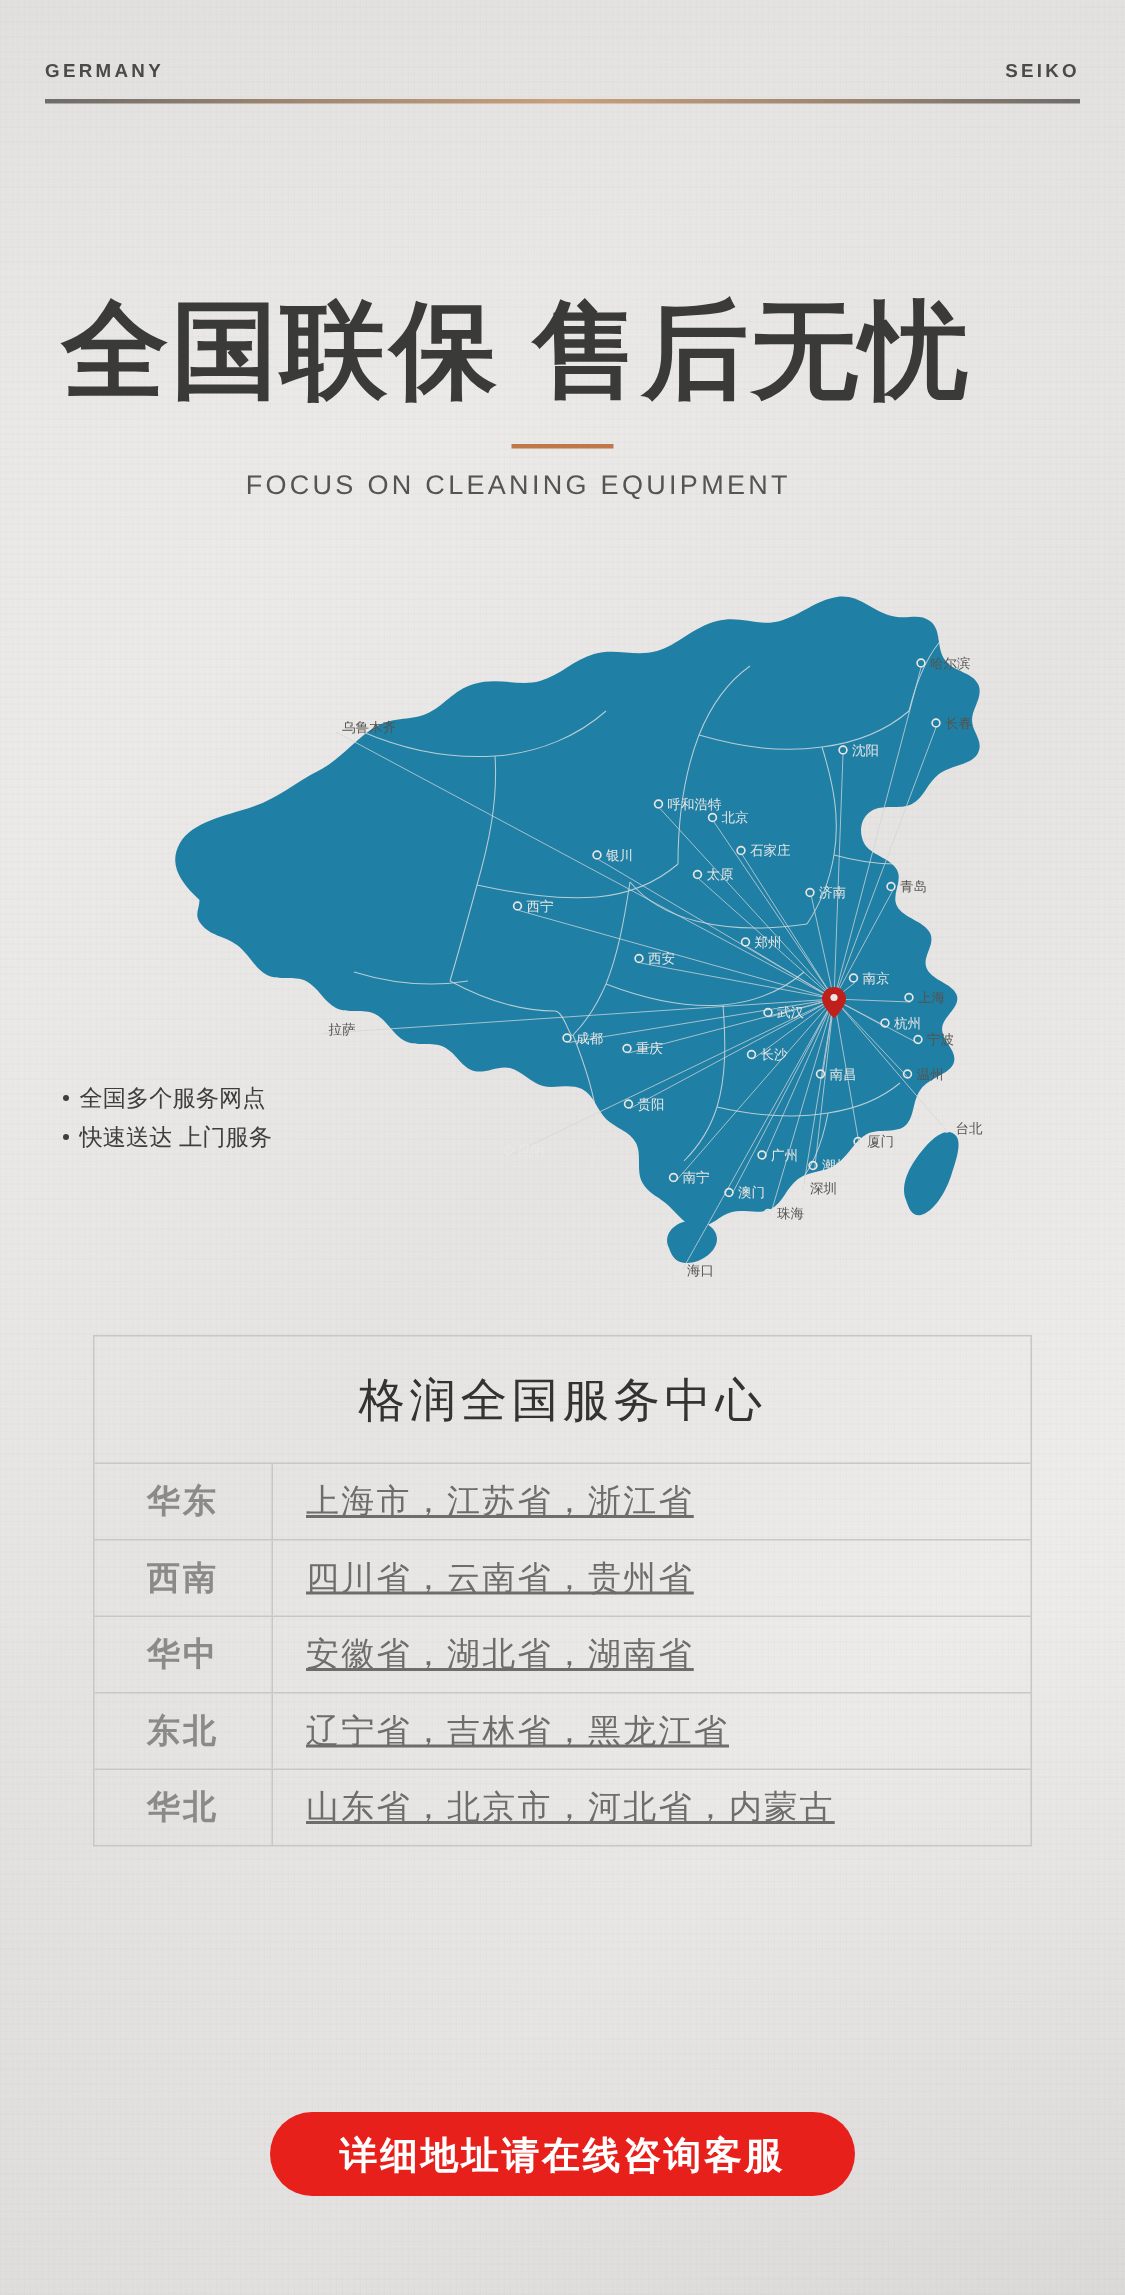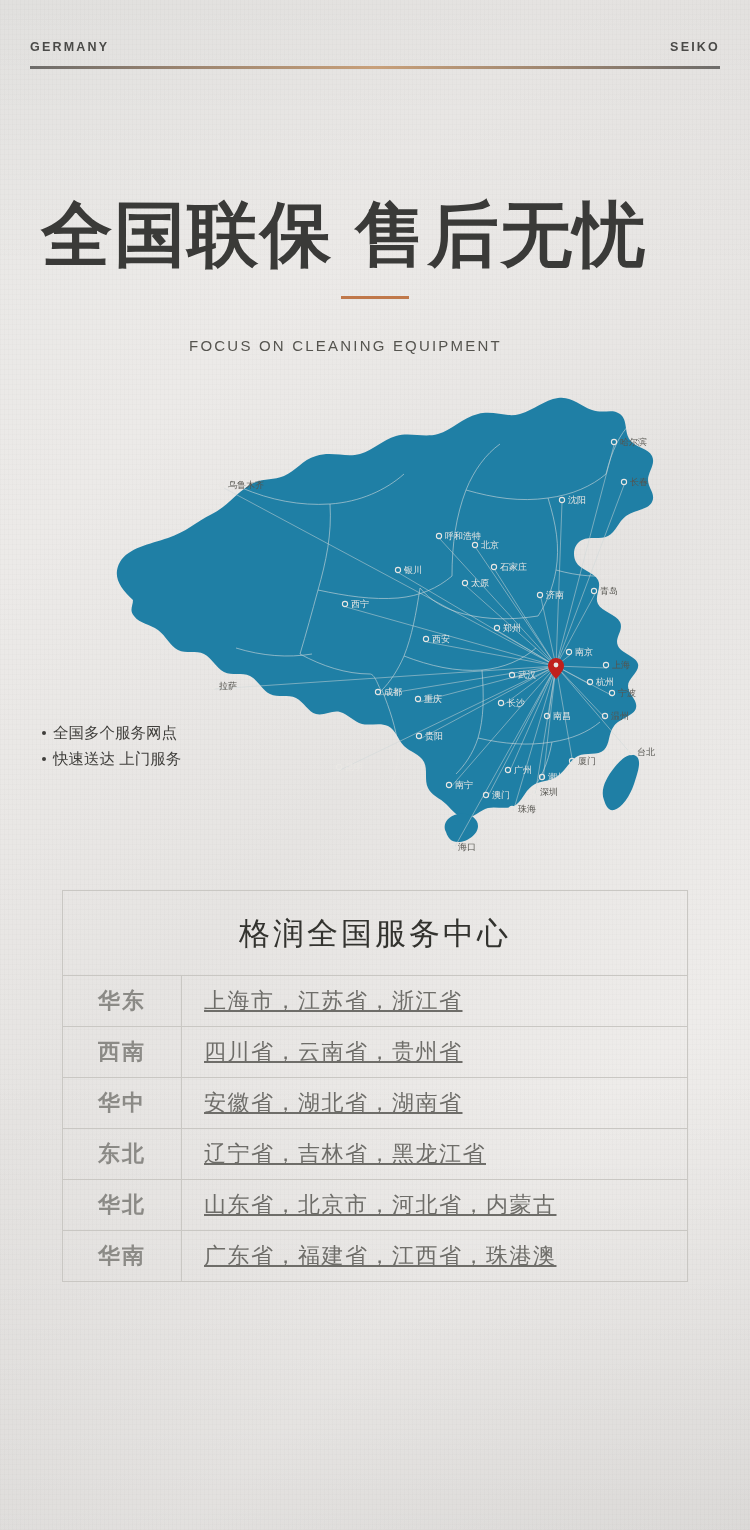--- a/index.html
+++ b/index.html
@@ -69,24 +69,23 @@
     width: 68px;
     height: 3px;
     background: #c0784a;
   }
   .title-sub {
     position: absolute;
     top: 313px;
     left: 0;
     width: 691px;
     text-align: center;
-    font-size: 15px;
+    font-size: 18px;
     letter-spacing: 2.2px;
     color: #55544f;
-    margin-top: 24px;
   }
 
   
   .map-wrap {
     position: absolute;
     top: 348px;
     left: 0;
     width: 750px;
     height: 530px;
   }
@@ -503,21 +502,18 @@
       <div class="provinces">安徽省，湖北省，湖南省</div>
     </div>
     <div class="row">
       <div class="region">东北</div>
       <div class="provinces">辽宁省，吉林省，黑龙江省</div>
     </div>
     <div class="row">
       <div class="region">华北</div>
       <div class="provinces">山东省，北京市，河北省，内蒙古</div>
     </div>
-    <div class="row">
-      <div class="region">华南</div>
-      <div class="provinces">广东省，福建省，江西省，珠港澳</div>
-    </div>
 
   </div>
 
+  <button class="cta">详细地址请在线咨询客服</button>
 
 </div>
 
 </body></html>

